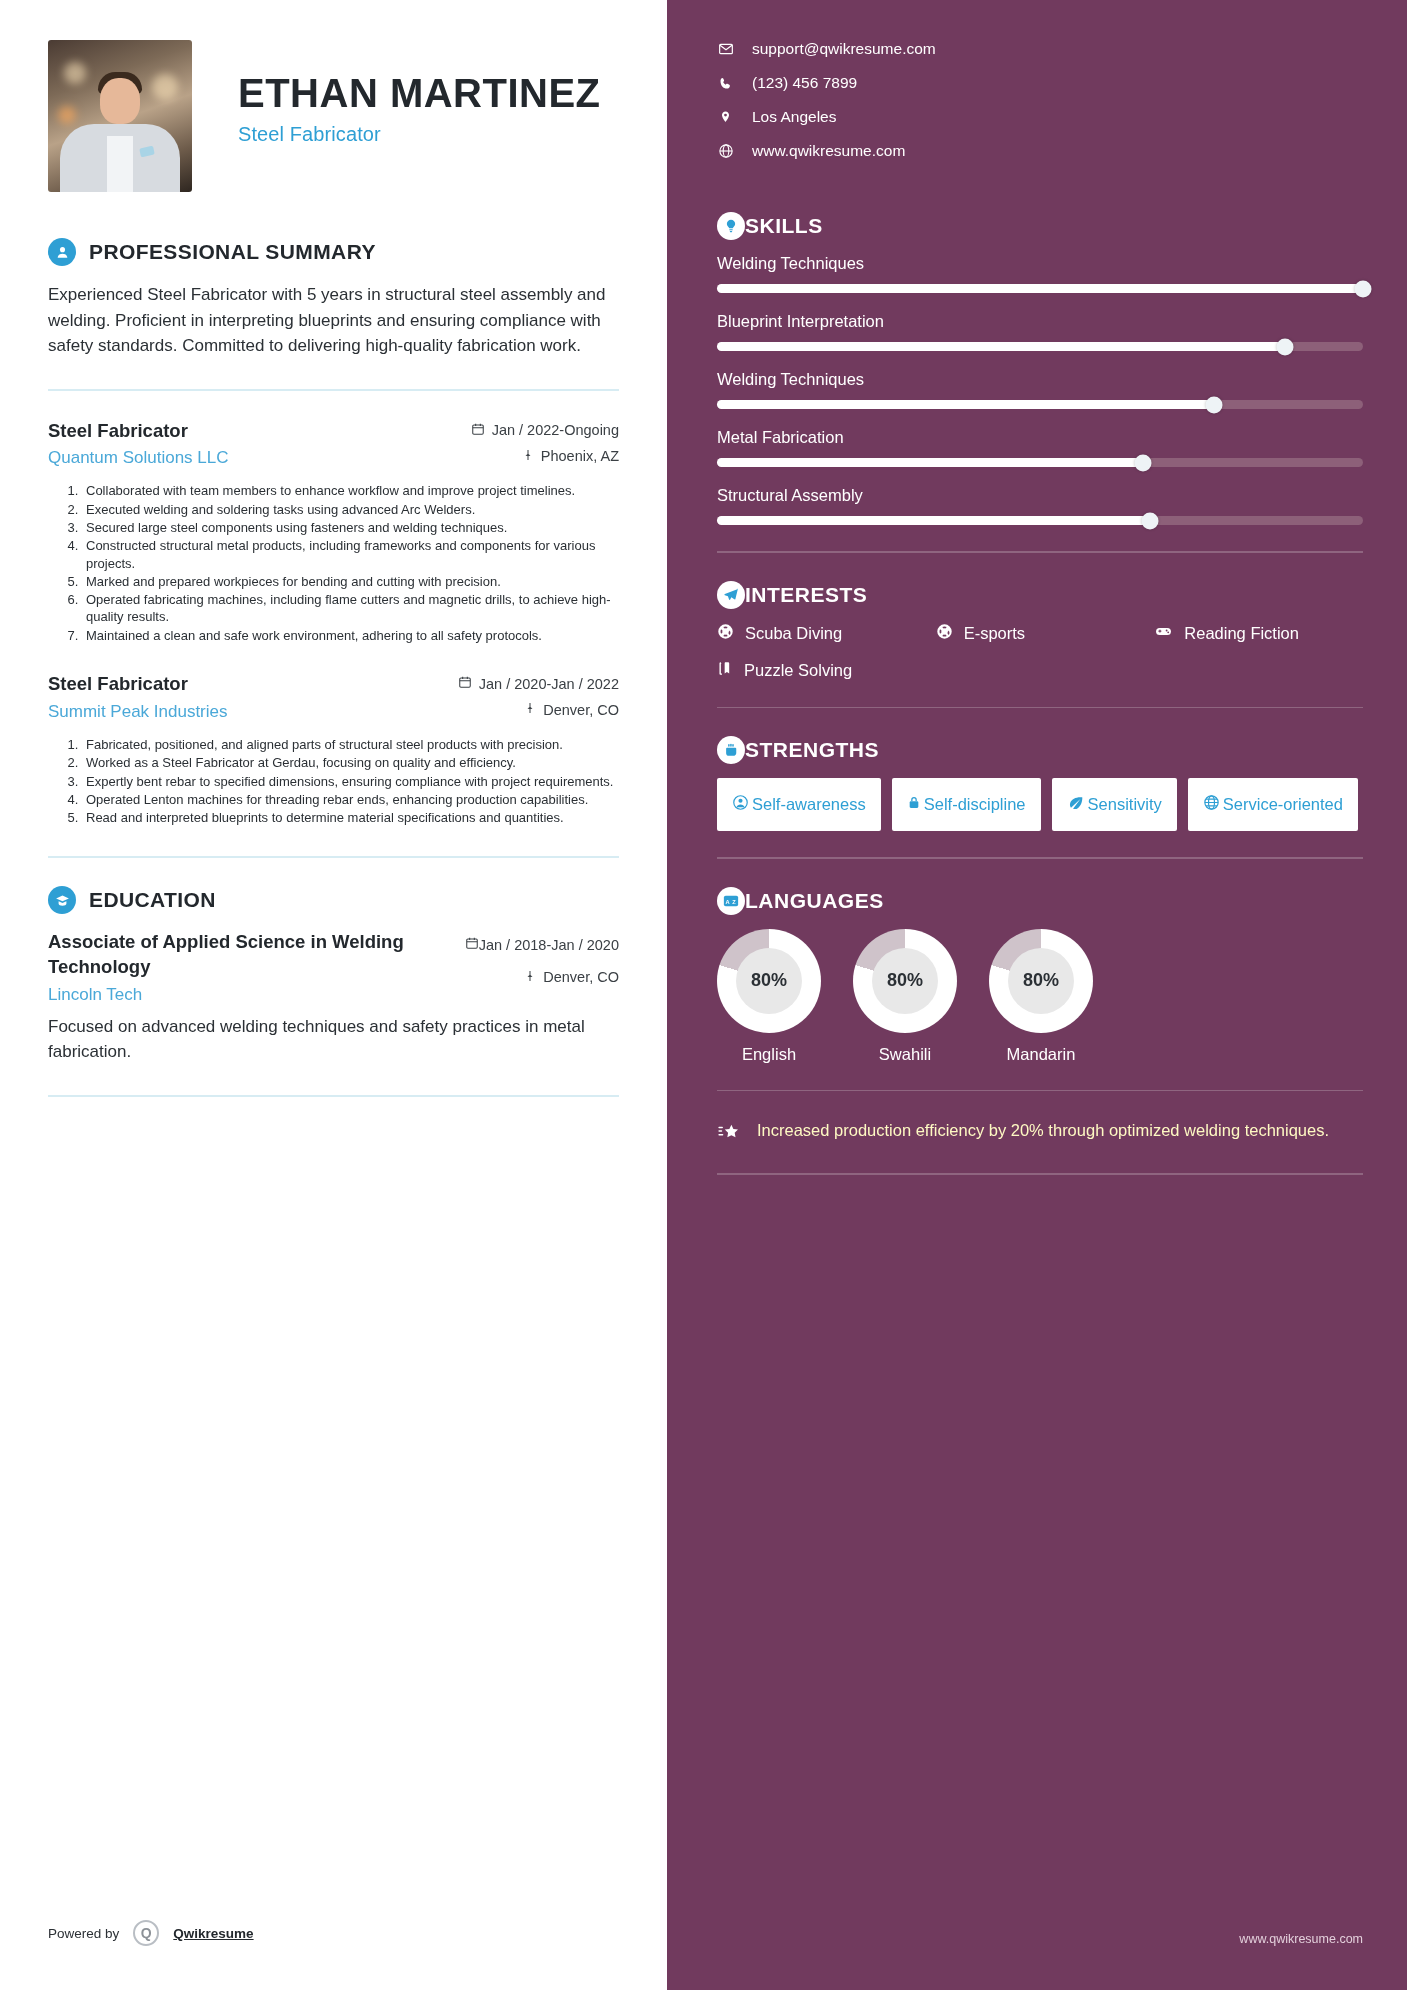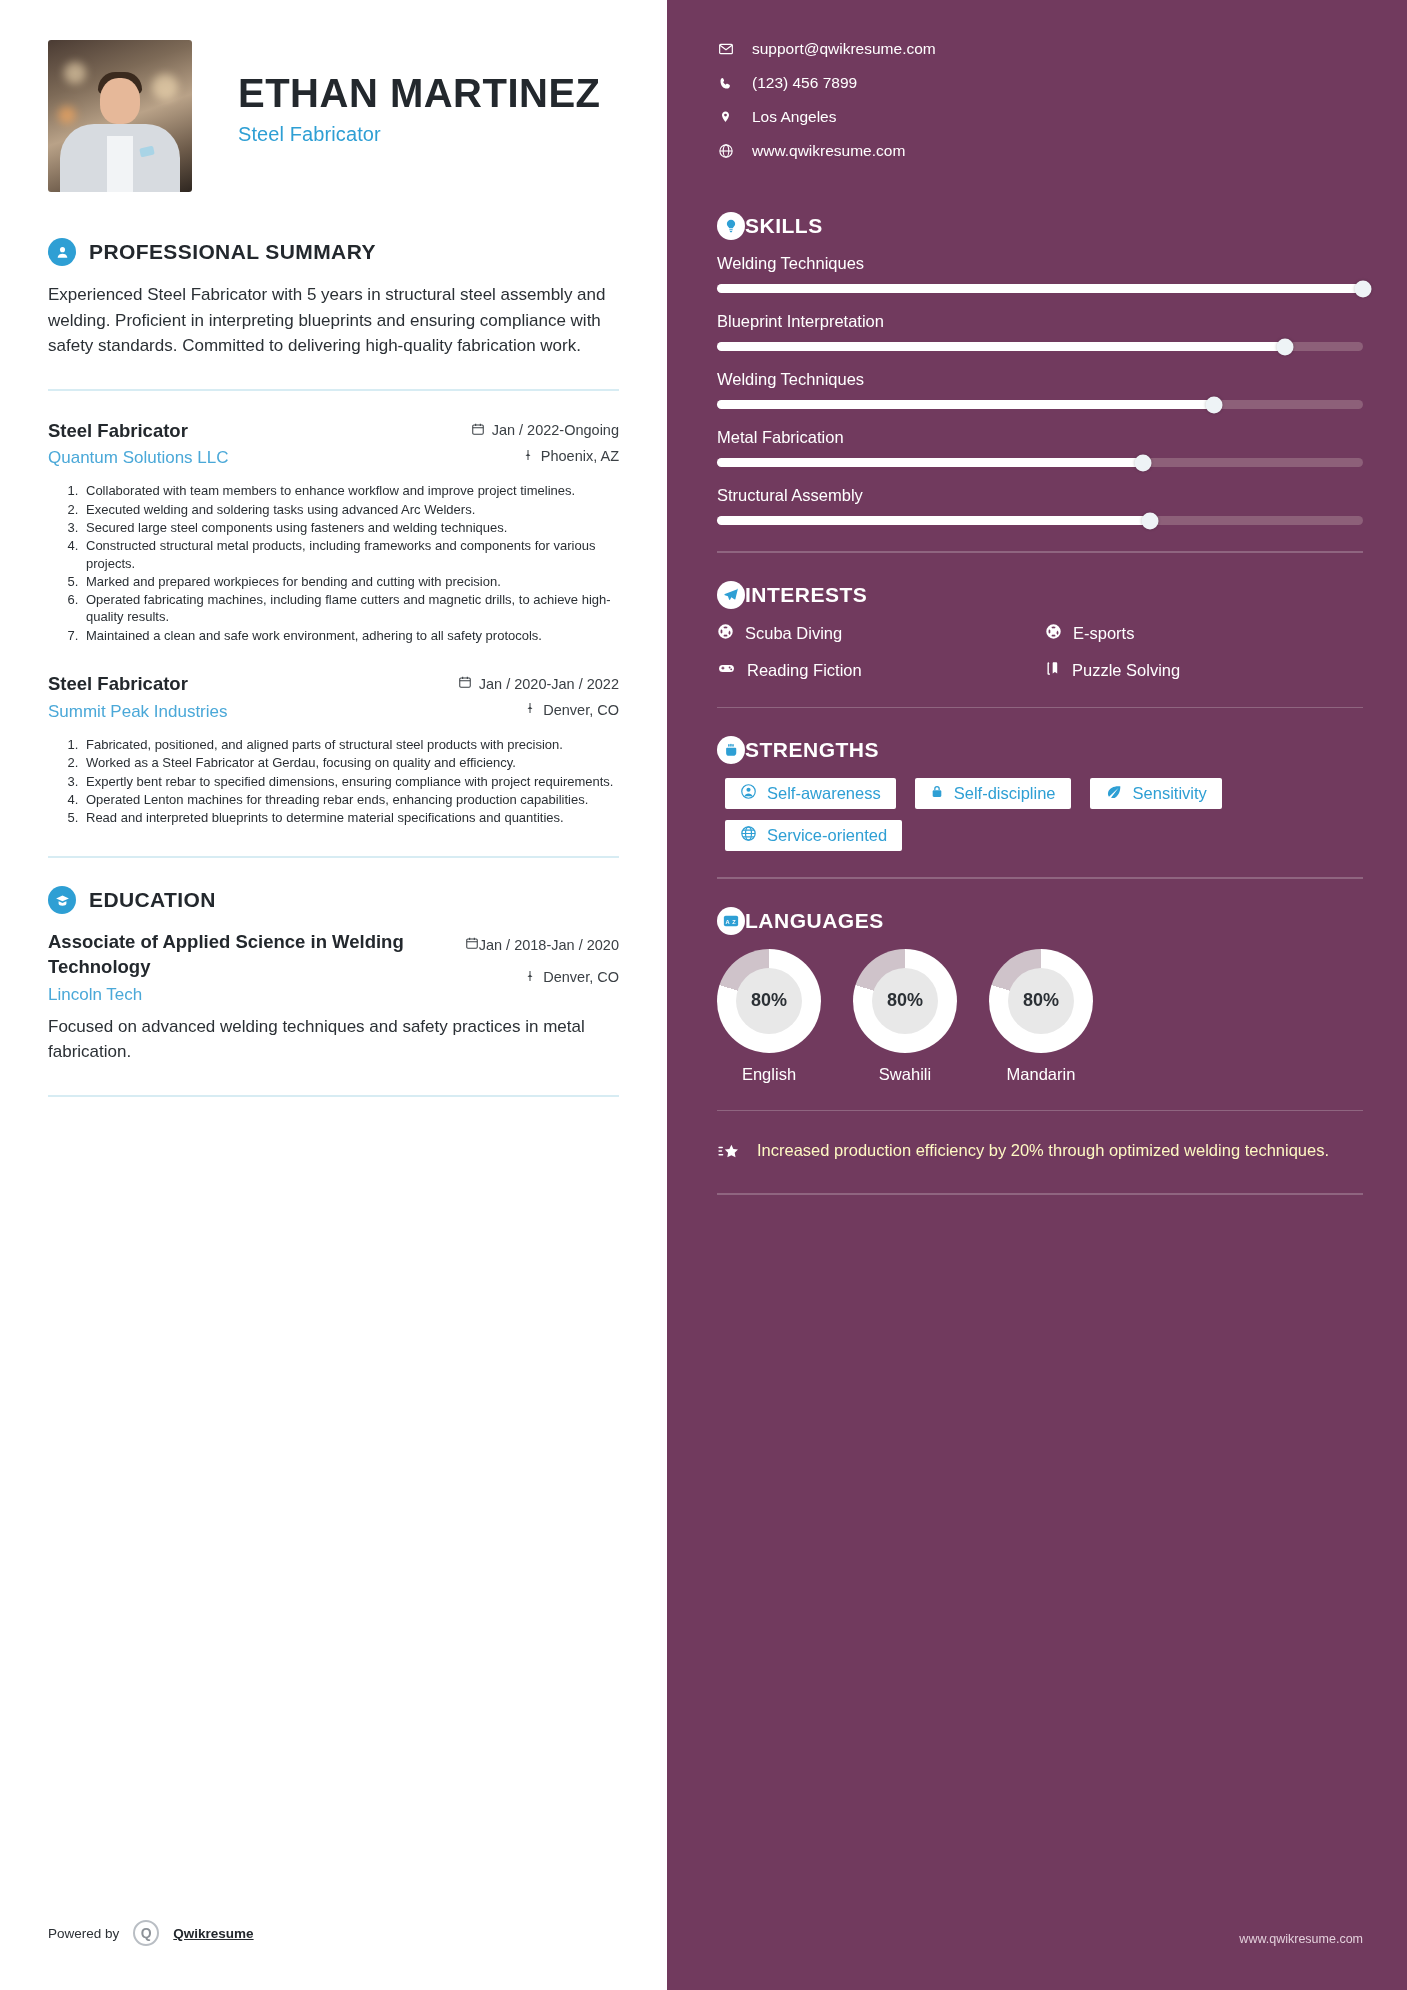--- a/index.html
+++ b/index.html
@@ -268,48 +268,47 @@
   }
 
   .sb-divider {
     height: 1.5px;
     background: #8f6580;
     margin: 26px 0 28px 0;
   }
 
   .interest-grid {
     display: grid;
-    grid-template-columns: 1fr 1fr;
+    grid-template-columns: 1fr 1fr 1fr;
     row-gap: 16px;
     column-gap: 10px;
   }
   .interest-item {
     display: flex;
     align-items: center;
     gap: 11px;
     font-size: 16.5px;
     color: #ffffff;
   }
 
   .strength-wrap {
     display: flex;
     flex-wrap: wrap;
     gap: 11px;
   }
   .strength-tag {
     display: inline-flex;
     align-items: center;
-    gap: 10px;
+    gap: 3px;
     background: #ffffff;
     color: #2e9fd4;
     font-size: 16.5px;
-    padding: 5px 15px;
+    padding: 16px 15px;
     border-radius: 2px;
     white-space: nowrap;
-    margin-left: 8px;
   }
 
   .lang-row {
     display: flex;
     gap: 32px;
     margin-top: 6px;
   }
   .lang-item { text-align: center; width: 104px; }
   .donut {
     width: 104px; height: 104px;

